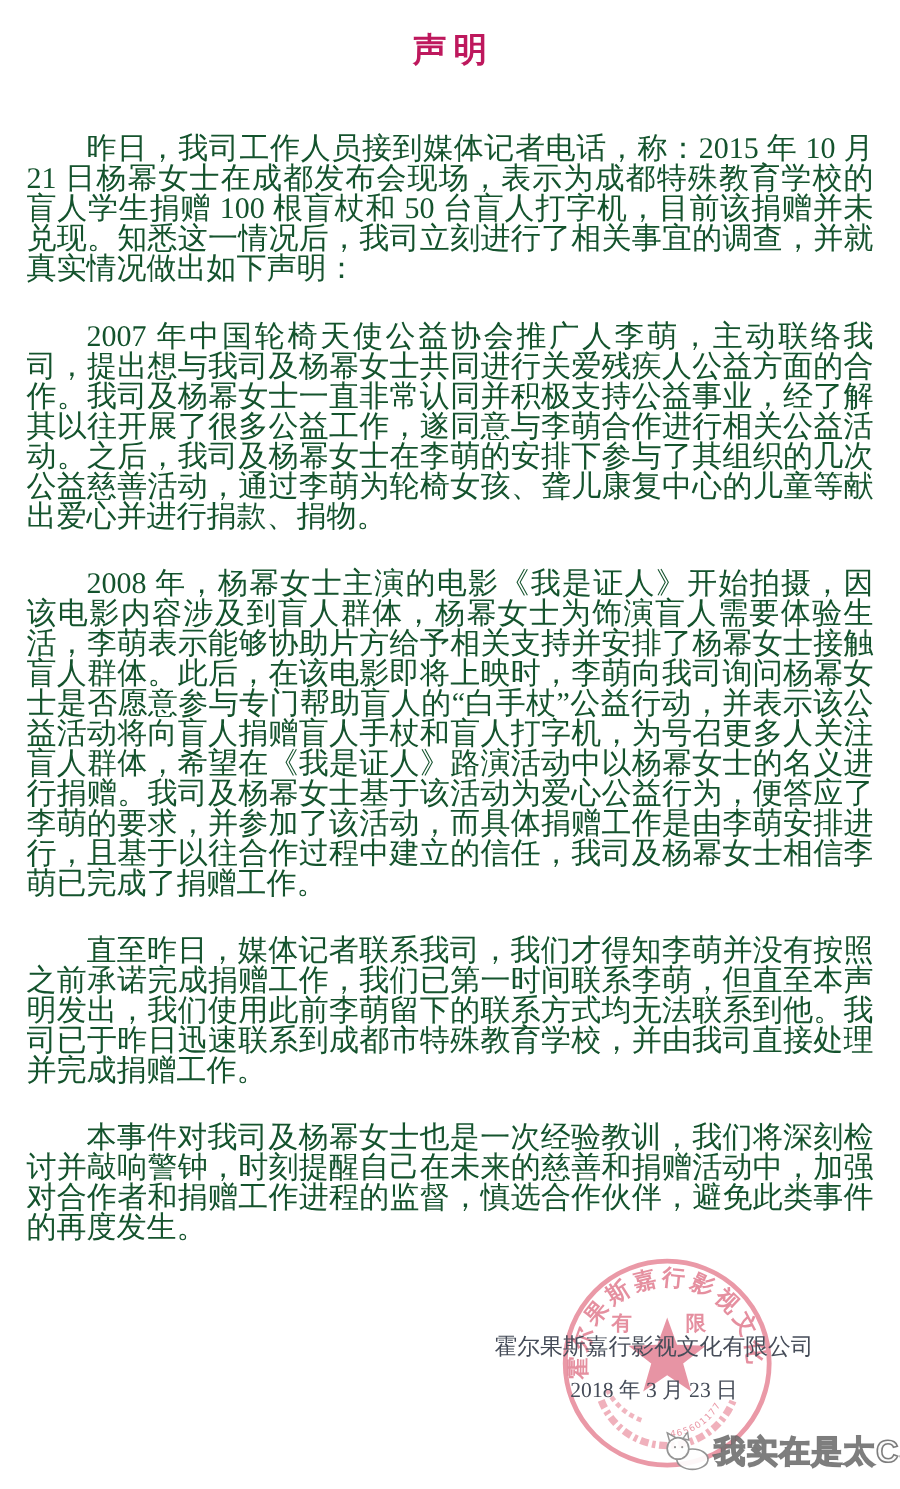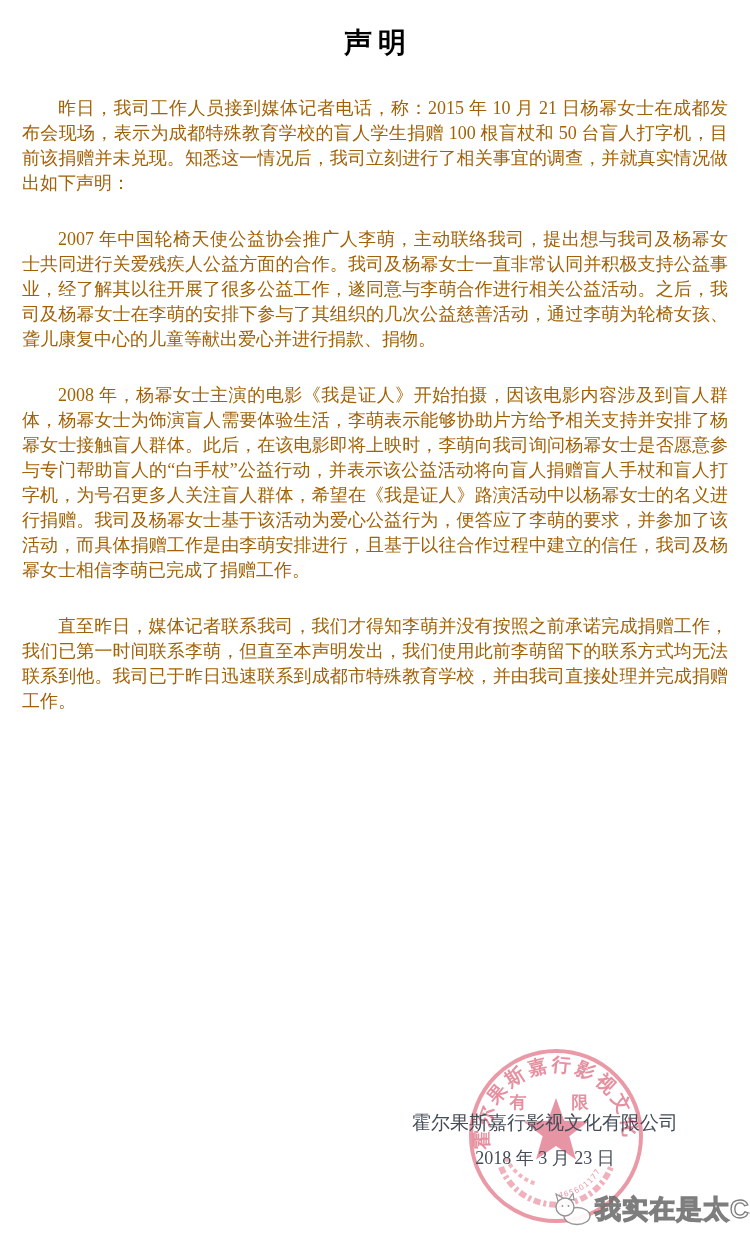--- a/index.html
+++ b/index.html
@@ -16,31 +16,31 @@
     width: 750px; height: 1241px;
     padding: 26px 22px 0 22px;
     color: #3f4652;
   }
   .doc-title {
     text-align: center;
     font-size: 28px;
     font-weight: 700;
     letter-spacing: 6px;
     padding-left: 6px;      
-    color: #000000;
+    color: #be185d;
     line-height: 34px;
-    margin: 0 0 36px 0;
+    margin: 0 0 52px 0;
   }
   .para {
-    font-size: 18px;
+    font-size: 25px;
     line-height: 25px;
     text-indent: 2em;
     text-align: justify;
     text-justify: inter-character;
-    color: #a16207;
+    color: #14532d;
     margin-top: 31px;
   }
   .para:first-of-type { margin-top: 0; }
 
   
   .seal {
     position: absolute;
     left: 466px; top: 1046px;
     width: 180px; height: 180px;
     z-index: 1;
@@ -96,20 +96,21 @@
 <body>
 
 <div class="page">
 
   <h1 class="doc-title">声明</h1>
 
   <p class="para">昨日，我司工作人员接到媒体记者电话，称：2015 年 10 月 21 日杨幂女士在成都发布会现场，表示为成都特殊教育学校的盲人学生捐赠 100 根盲杖和 50 台盲人打字机，目前该捐赠并未兑现。知悉这一情况后，我司立刻进行了相关事宜的调查，并就真实情况做出如下声明：</p>
   <p class="para">2007 年中国轮椅天使公益协会推广人李萌，主动联络我司，提出想与我司及杨幂女士共同进行关爱残疾人公益方面的合作。我司及杨幂女士一直非常认同并积极支持公益事业，经了解其以往开展了很多公益工作，遂同意与李萌合作进行相关公益活动。之后，我司及杨幂女士在李萌的安排下参与了其组织的几次公益慈善活动，通过李萌为轮椅女孩、聋儿康复中心的儿童等献出爱心并进行捐款、捐物。</p>
   <p class="para">2008 年，杨幂女士主演的电影《我是证人》开始拍摄，因该电影内容涉及到盲人群体，杨幂女士为饰演盲人需要体验生活，李萌表示能够协助片方给予相关支持并安排了杨幂女士接触盲人群体。此后，在该电影即将上映时，李萌向我司询问杨幂女士是否愿意参与专门帮助盲人的“白手杖”公益行动，并表示该公益活动将向盲人捐赠盲人手杖和盲人打字机，为号召更多人关注盲人群体，希望在《我是证人》路演活动中以杨幂女士的名义进行捐赠。我司及杨幂女士基于该活动为爱心公益行为，便答应了李萌的要求，并参加了该活动，而具体捐赠工作是由李萌安排进行，且基于以往合作过程中建立的信任，我司及杨幂女士相信李萌已完成了捐赠工作。</p>
   <p class="para">直至昨日，媒体记者联系我司，我们才得知李萌并没有按照之前承诺完成捐赠工作，我们已第一时间联系李萌，但直至本声明发出，我们使用此前李萌留下的联系方式均无法联系到他。我司已于昨日迅速联系到成都市特殊教育学校，并由我司直接处理并完成捐赠工作。</p>
+  <p class="para">本事件对我司及杨幂女士也是一次经验教训，我们将深刻检讨并敲响警钟，时刻提醒自己在未来的慈善和捐赠活动中，加强对合作者和捐赠工作进程的监督，慎选合作伙伴，避免此类事件的再度发生。</p>
 
   <div class="seal">
     <svg width="180" height="180" viewBox="0 0 180 180">
 
       <circle cx="90" cy="90" r="85" fill="none" stroke="#e78b9b" stroke-width="4"></circle>
 
       <defs>
         <path id="sealArcTop" d="M 26 116 A 68 68 0 1 1 154 116" fill="none"></path>
         <path id="sealArcBottom" d="M 35 121 A 59 59 0 0 0 145 121" fill="none"></path>
         <path id="sealArcSerial" d="M 52 136 A 52 52 0 0 0 136 122" fill="none"></path>

